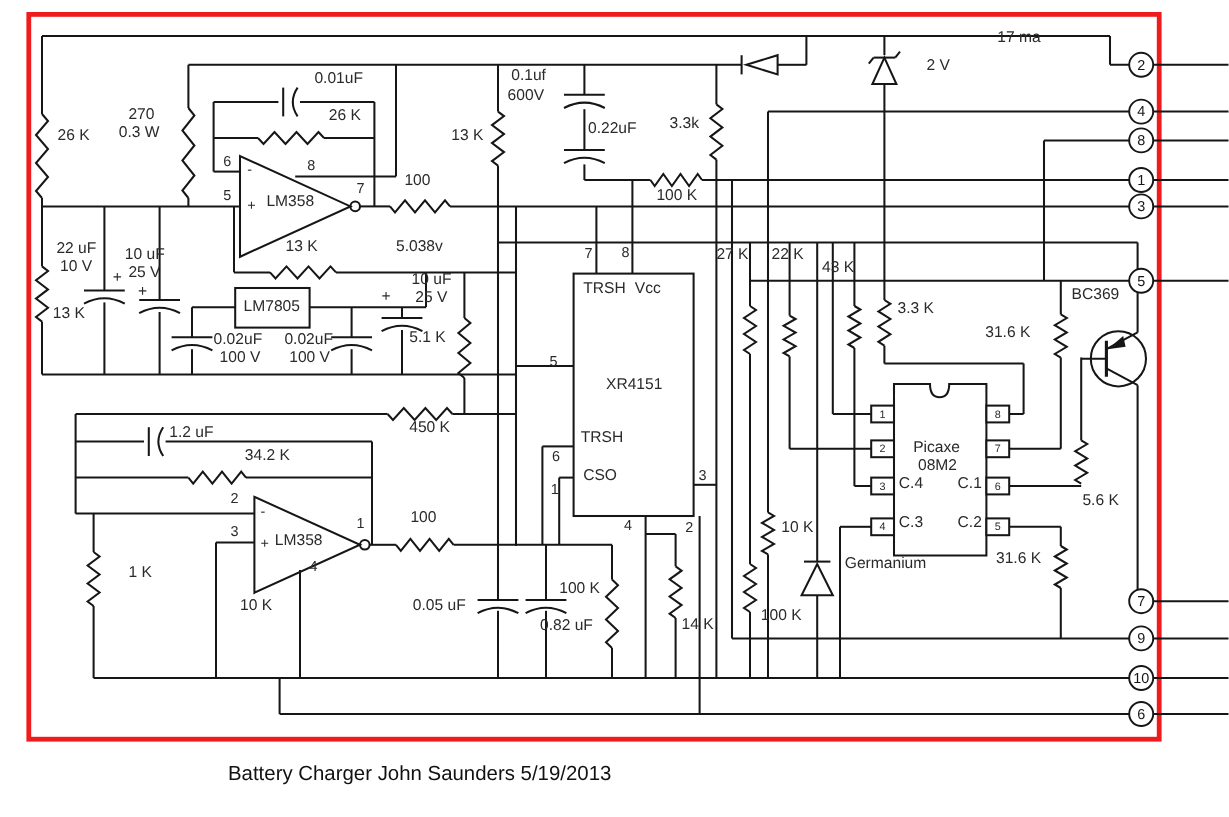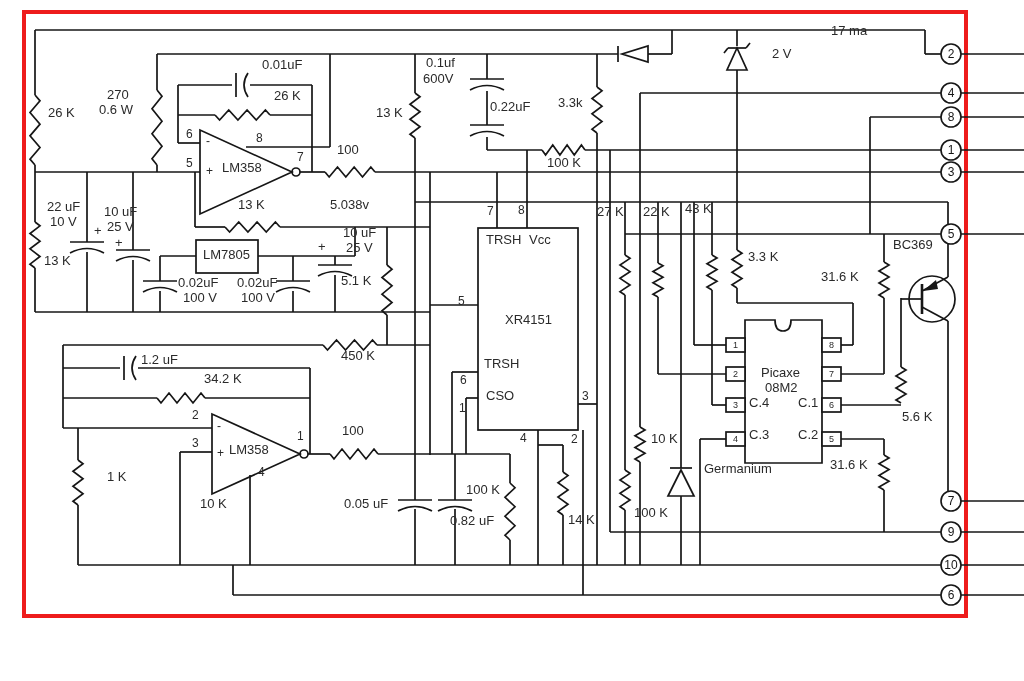--- a/index.html
+++ b/index.html
@@ -300,21 +300,21 @@
         </g>
     <g>
           <circle class="term-circle" cx="951" cy="595" r="10"></circle>
           <text class="term-num" x="951" y="599">6</text>
         </g>
   </g>
 </svg>
 
 <div class="lbl" style="left:48px;top:106px">26 K</div>
 <div class="lbl" style="left:107px;top:88px">270</div>
-<div class="lbl" style="left:99px;top:103px">0.6 W</div>
+<div class="lbl" style="left:99px;top:103px">0.3 W</div>
 <div class="lbl" style="left:47px;top:200px">22 uF</div>
 <div class="lbl" style="left:50px;top:215px">10 V</div>
 <div class="lbl" style="left:104px;top:205px">10 uF</div>
 <div class="lbl" style="left:107px;top:220px">25 V</div>
 <div class="lbl" style="left:44px;top:254px">13 K</div>
 <div class="lbl" style="left:94px;top:224px">+</div>
 <div class="lbl" style="left:115px;top:236px">+</div>
 <div class="lbl" style="left:318px;top:240px">+</div>
 <div class="lbl" style="left:203px;top:248px">LM7805</div>
 <div class="lbl" style="left:178px;top:276px">0.02uF</div>
@@ -354,21 +354,21 @@
 <div class="lbl" style="left:484px;top:357px">TRSH</div>
 <div class="lbl pin" style="left:460px;top:374px">6</div>
 <div class="lbl" style="left:486px;top:389px">CSO</div>
 <div class="lbl pin" style="left:459px;top:402px">1</div>
 <div class="lbl pin" style="left:582px;top:390px">3</div>
 <div class="lbl pin" style="left:520px;top:432px">4</div>
 <div class="lbl pin" style="left:571px;top:433px">2</div>
 
 <div class="lbl" style="left:597px;top:205px">27 K</div>
 <div class="lbl" style="left:643px;top:205px">22 K</div>
-<div class="lbl" style="left:685px;top:202px">43 K</div>
+<div class="lbl" style="left:685px;top:216px">43 K</div>
 <div class="lbl" style="left:748px;top:250px">3.3 K</div>
 <div class="lbl" style="left:821px;top:270px">31.6 K</div>
 <div class="lbl" style="left:651px;top:432px">10 K</div>
 <div class="lbl" style="left:704px;top:462px">Germanium</div>
 <div class="lbl" style="left:634px;top:506px">100 K</div>
 <div class="lbl" style="left:568px;top:513px">14 K</div>
 <div class="lbl" style="left:466px;top:483px">100 K</div>
 <div class="lbl" style="left:830px;top:458px">31.6 K</div>
 
 <div class="lbl" style="left:761px;top:366px">Picaxe</div>
@@ -399,13 +399,14 @@
 <div class="lbl" style="left:200px;top:497px">10 K</div>
 <div class="lbl" style="left:342px;top:424px">100</div>
 <div class="lbl" style="left:344px;top:497px">0.05 uF</div>
 <div class="lbl" style="left:450px;top:514px">0.82 uF</div>
 
 <div class="lbl" style="left:831px;top:24px">17 ma</div>
 <div class="lbl" style="left:772px;top:47px">2 V</div>
 <div class="lbl" style="left:893px;top:238px">BC369</div>
 <div class="lbl" style="left:902px;top:410px">5.6 K</div>
 
+<div class="title" style="left:190px;top:635px">Battery Charger John Saunders 5/19/2013</div>
 </div>
 
 </body></html>

